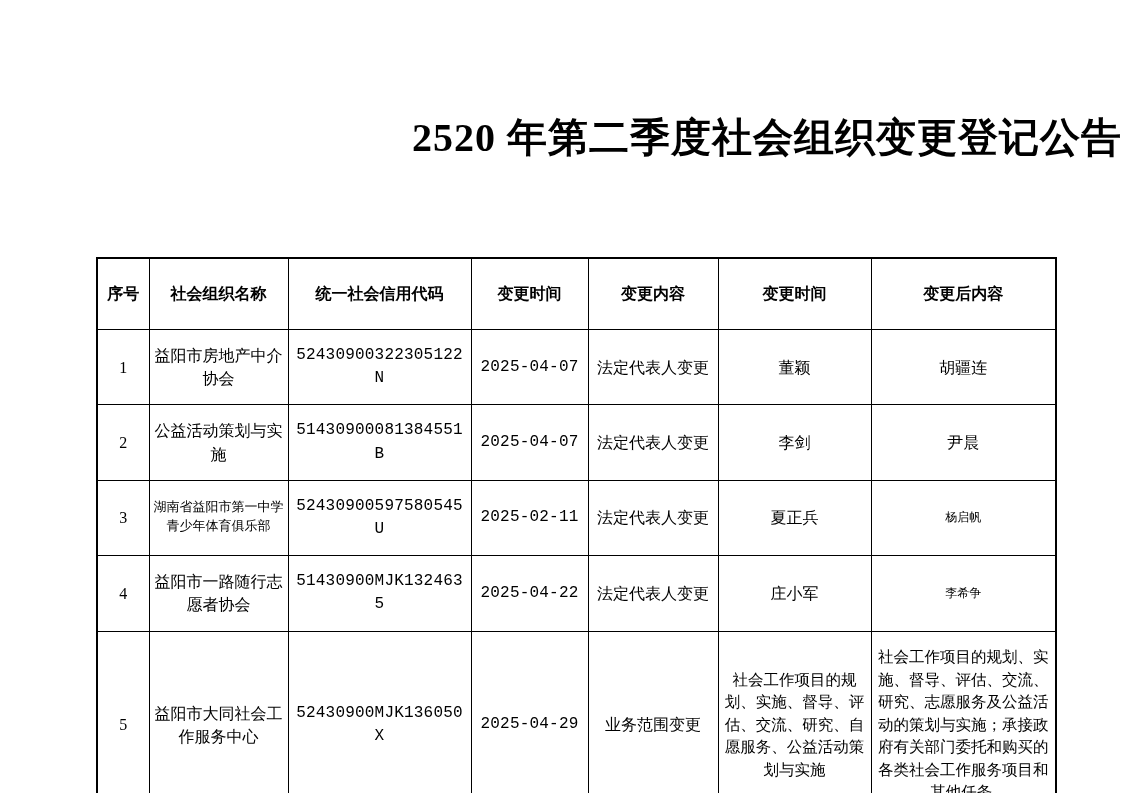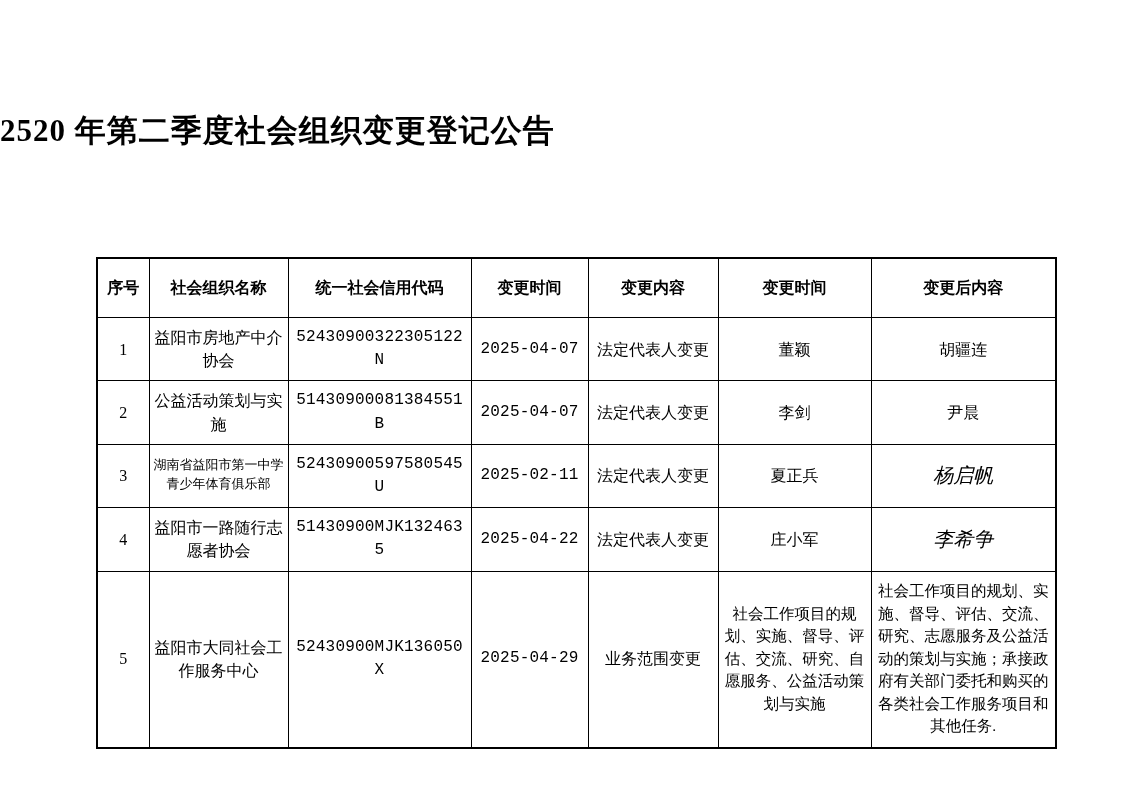--- a/index.html
+++ b/index.html
@@ -12,22 +12,22 @@
   }
   .page {
     position: relative;
     width: 1122px; height: 793px;
     background: #fff;
   }
   .doc-title {
     position: absolute;
     top: 110px; left: 0;
     width: 100%;
-    text-align: left;
-    font-size: 31px;
+    text-align: right;
+    font-size: 40px;
     font-weight: bold;
     letter-spacing: 1px;
     margin: 0;
   }
   .doc-intro {
     position: absolute;
     top: 212px; left: 96px;
     width: 959px;
     font-size: 20px;
     letter-spacing: 1.5px;
@@ -39,36 +39,36 @@
     top: 257px; left: 96px;
     width: 959px;
     border-collapse: collapse;
     table-layout: fixed;
     font-size: 16px;
   }
   table.reg-table td, table.reg-table th {
     border: 1px solid #000;
     text-align: center;
     vertical-align: middle;
-    padding: 8px 4px;
+    padding: 14px 4px;
     line-height: 1.45;
     word-break: break-all;
     font-weight: normal;
   }
   table.reg-table { border: 2px solid #000; }
   table.reg-table tr.hdr th {
     font-weight: bold;
     height: 42px;
   }
   tr.r1 td, tr.r2 td, tr.r4 td { height: 45px; }
   tr.r3 td { height: 46px; }
   tr.r5 td { height: 159px; margin-left: 17px; }
   .code { font-family: Liberation Mono, monospace; letter-spacing: 0.2px; }
   .name-sm { font-size: 13px; line-height: 1.6; font-family: Liberation Mono, monospace; }
-  .sans { font-family: "Liberation Sans", "DejaVu Sans", sans-serif; font-size: 20px; font-style: italic; }
+  .sans { font-family: "Liberation Sans", "DejaVu Sans", sans-serif; font-size: 12px; }
   .longtext {
     text-align: justify;
     text-align-last: center;
     line-height: 20px;
     font-size: 15.5px;
     padding: 4px 9px;
   }
   .longtext.after { padding: 4px 4px; }
 </style>
 </head>

